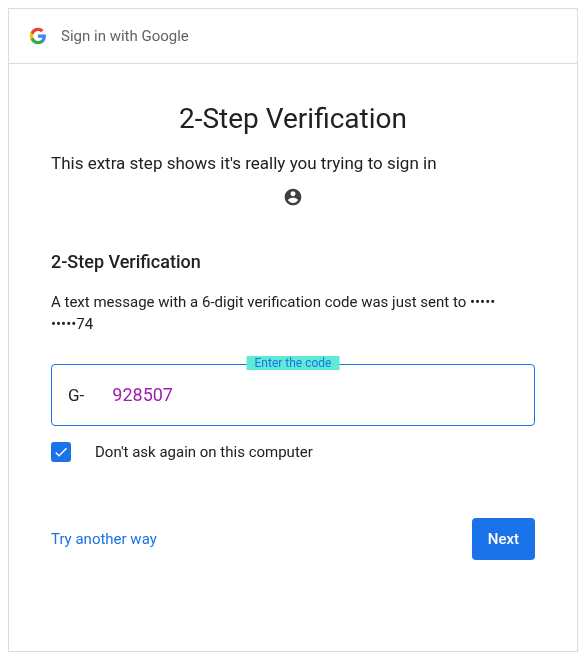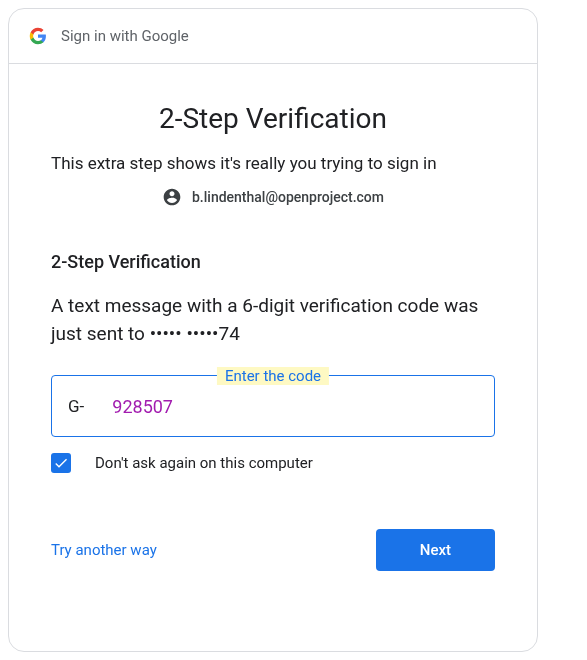--- a/index.html
+++ b/index.html
@@ -4,24 +4,24 @@
   <style>
     * { box-sizing: border-box; margin: 0; padding: 0; }
     body {
       font-family: 'Google Sans', Roboto, Arial, sans-serif;
       background: #fff;
       width: 587px;
       height: 660px;
       padding: 8px;
     }
     .card {
-      width: 530px;
+      width: 570px;
       height: 644px;
       border: 1px solid #dadce0;
-      border-radius: 16px;
+      border-radius: 0;
       overflow: hidden;
       background: #fff;
     }
     .header {
       display: flex;
       align-items: center;
       padding: 18px 20px;
       gap: 14px;
       border-bottom: 1px solid #dadce0;
     }
@@ -62,44 +62,44 @@
       color: #3c4043;
       font-weight: 500;
     }
     .section-title {
       font-size: 18px;
       font-weight: 500;
       color: #202124;
       margin-bottom: 20px;
     }
     .message {
-      font-size: 19px;
+      font-size: 15px;
       color: #202124;
       line-height: 1.45;
       margin-bottom: 28px;
     }
     .input-wrapper {
       position: relative;
       border: 1.5px solid #1a73e8;
       border-radius: 4px;
       height: 62px;
       display: flex;
       align-items: center;
       padding: 0 16px;
       margin-bottom: 16px;
     }
     .input-legend {
       position: absolute;
       top: -9px;
       left: 50%;
       transform: translateX(-50%);
-      background: #fef9c3;
+      background: #5eead4;
       padding: 0 8px;
       color: #1a73e8;
-      font-size: 15px;
+      font-size: 12px;
       text-align: center;
     }
     .code-prefix {
       font-size: 17px;
       color: #202124;
       margin-right: 28px;
     }
     .code-input {
       border: none;
       outline: none;
@@ -146,21 +146,21 @@
       background: none;
       border: none;
       cursor: pointer;
       font-family: inherit;
     }
     .next-btn {
       background: #1a73e8;
       color: #fff;
       border: none;
       border-radius: 4px;
-      padding: 12px 44px;
+      padding: 12px 16px;
       font-size: 15px;
       font-weight: 500;
       cursor: pointer;
       font-family: inherit;
     }
   </style>
 </head>
 <body>
 
 <div class="card">
@@ -175,21 +175,20 @@
   </div>
 
   <div class="content">
     <h1 class="main-title">2-Step Verification</h1>
     <p class="subtitle">This extra step shows it's really you trying to sign in</p>
 
     <div class="account-row">
       <svg class="account-icon" viewBox="0 0 24 24">
         <path d="M12 2C6.48 2 2 6.48 2 12s4.48 10 10 10 10-4.48 10-10S17.52 2 12 2zm0 3c1.66 0 3 1.34 3 3s-1.34 3-3 3-3-1.34-3-3 1.34-3 3-3zm0 14.2c-2.5 0-4.71-1.28-6-3.22.03-1.99 4-3.08 6-3.08 1.99 0 5.97 1.09 6 3.08-1.29 1.94-3.5 3.22-6 3.22z"></path>
       </svg>
-      <span class="account-email">b.lindenthal@openproject.com</span>
     </div>
 
     <h2 class="section-title">2-Step Verification</h2>
     <p class="message">A text message with a 6-digit verification code was just sent to ••••• •••••74</p>
 
     <div class="input-wrapper">
       <span class="input-legend">Enter the code</span>
       <span class="code-prefix">G-</span>
       <input class="code-input" type="text" autofocus="" value="928507" style="">
     </div>

